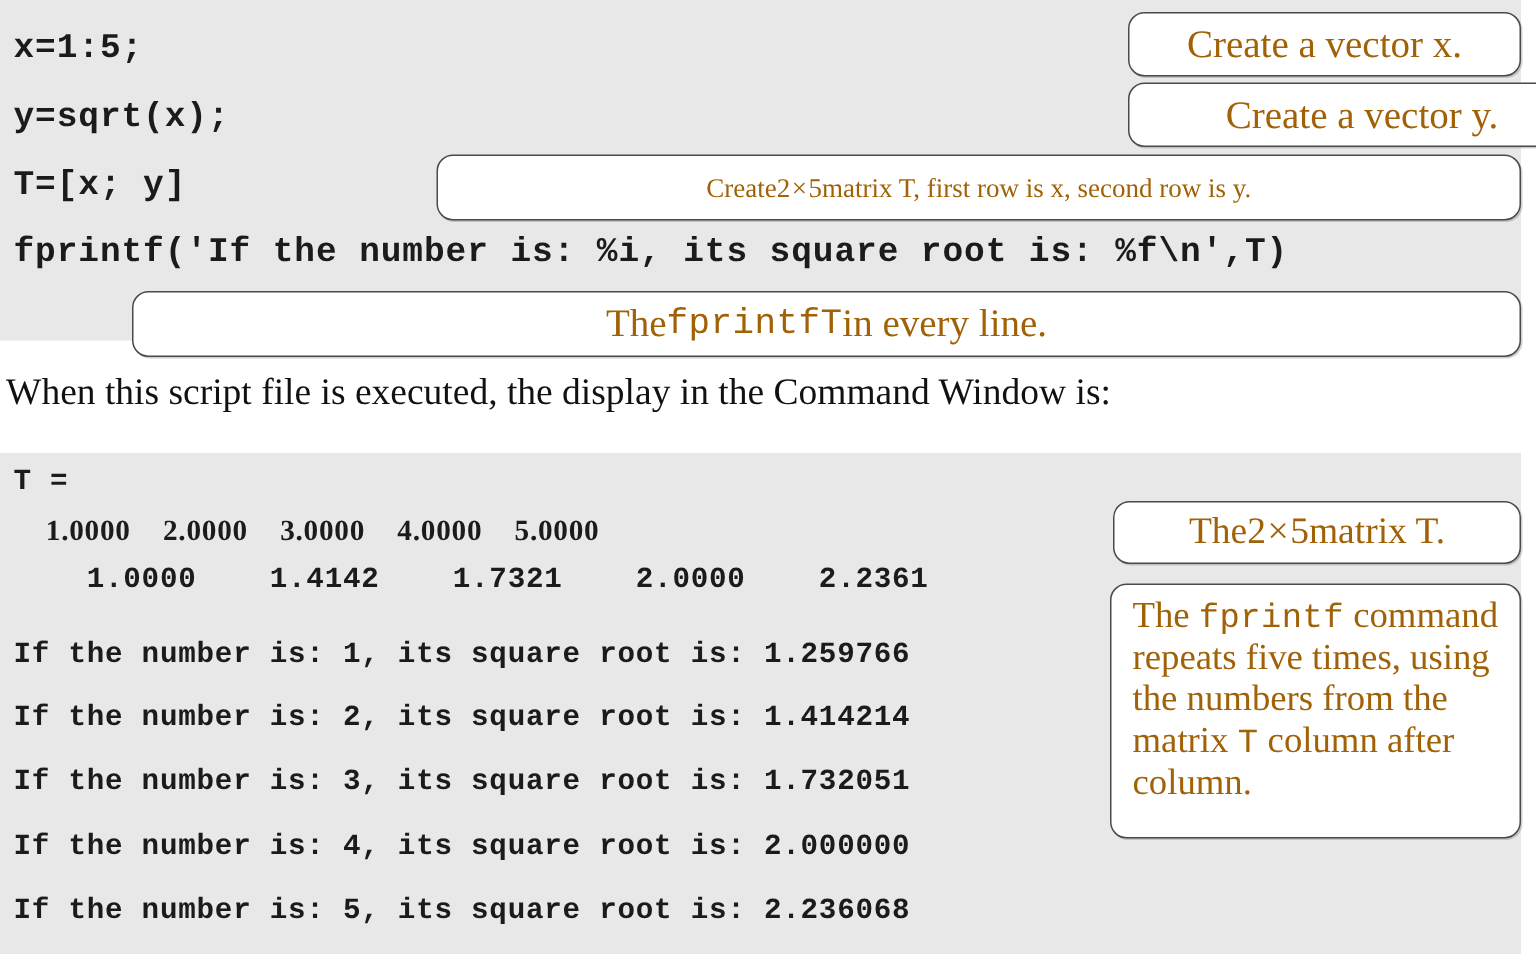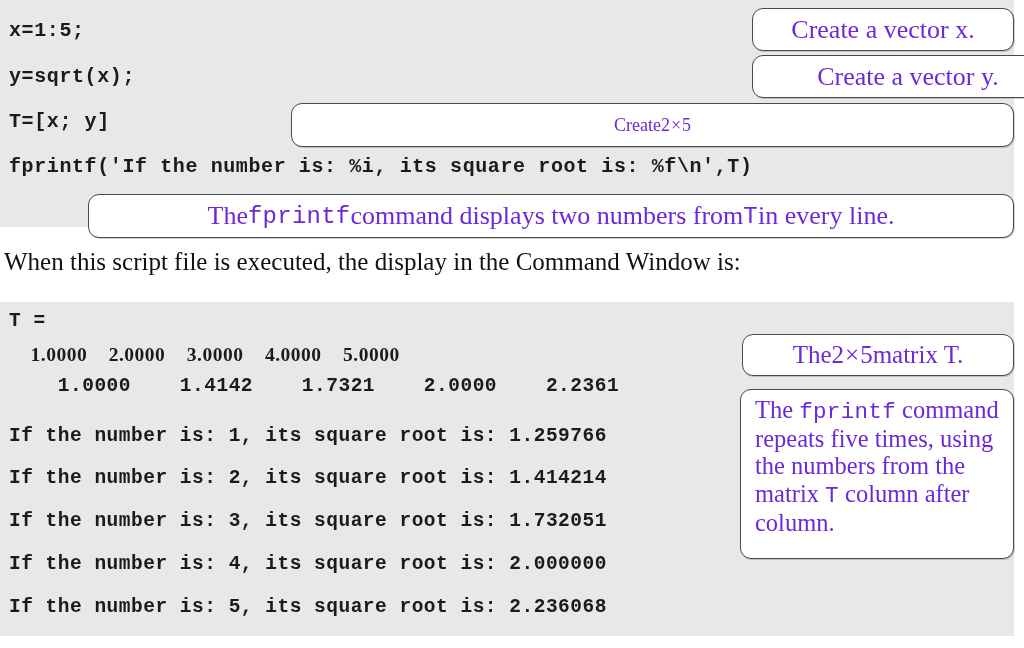--- a/index.html
+++ b/index.html
@@ -32,21 +32,21 @@
     top: 302px;
     width: 1014px;
     height: 334px;
   }
 
   
   .code-line {
     position: absolute;
     font-family: "Liberation Mono", "DejaVu Sans Mono", monospace;
     font-weight: bold;
-    font-size: 20px;
+    font-size: 23px;
     letter-spacing: 0.6px;
     color: #1b1b1b;
     white-space: pre;
     line-height: 1;
   }
 
   #code-1 { left: 9px;  top: 21px; }
   #code-2 { left: 9px;  top: 67px; }
   #code-3 { left: 9px;  top: 112px; }
   #code-4 { left: 9px;  top: 157px; }
@@ -83,21 +83,21 @@
   }
 
   
   .callout {
     position: absolute;
     background: #ffffff;
     border: 1.6px solid #4a4a4a;
     border-radius: 11px;
     box-sizing: border-box;
     font-family: "Liberation Serif", serif;
-    color: #6d28d9;
+    color: #a16207;
     display: flex;
     align-items: center;
     justify-content: center;
     text-align: center;
     box-shadow: 1px 1px 0 rgba(120,120,120,0.35);
   }
   .callout .mono {
     font-family: "Liberation Mono", "DejaVu Sans Mono", monospace;
     font-size: 0.92em;
     letter-spacing: 0.3px;
@@ -156,26 +156,26 @@
 
 <div class="callout" id="callout-vector-x">Create a vector x.</div>
 
 <div class="callout" id="callout-vector-y">Create a vector y.</div>
 
 <div class="callout" id="callout-matrix-t">
   <span>Create </span>
     <span class="num">2</span>
     <span class="times">×</span>
     <span class="num">5</span>
+    <span> matrix T, first row is x, second row is y.</span>
 </div>
 
 <div class="callout" id="callout-fprintf-displays">
   <span>The </span>
     <span class="mono">fprintf</span>
-    <span> command displays two numbers from </span>
     <span class="mono">T</span>
     <span> in every line.</span>
 </div>
 
 <div id="body-sentence">When this script file is executed, the display in the Command Window is:</div>
 
 <div class="panel" id="output-panel"></div>
 
 <div class="out-line" id="out-T">T =</div>
 <div class="out-line" id="out-row1">    1.0000    2.0000    3.0000    4.0000    5.0000</div>

